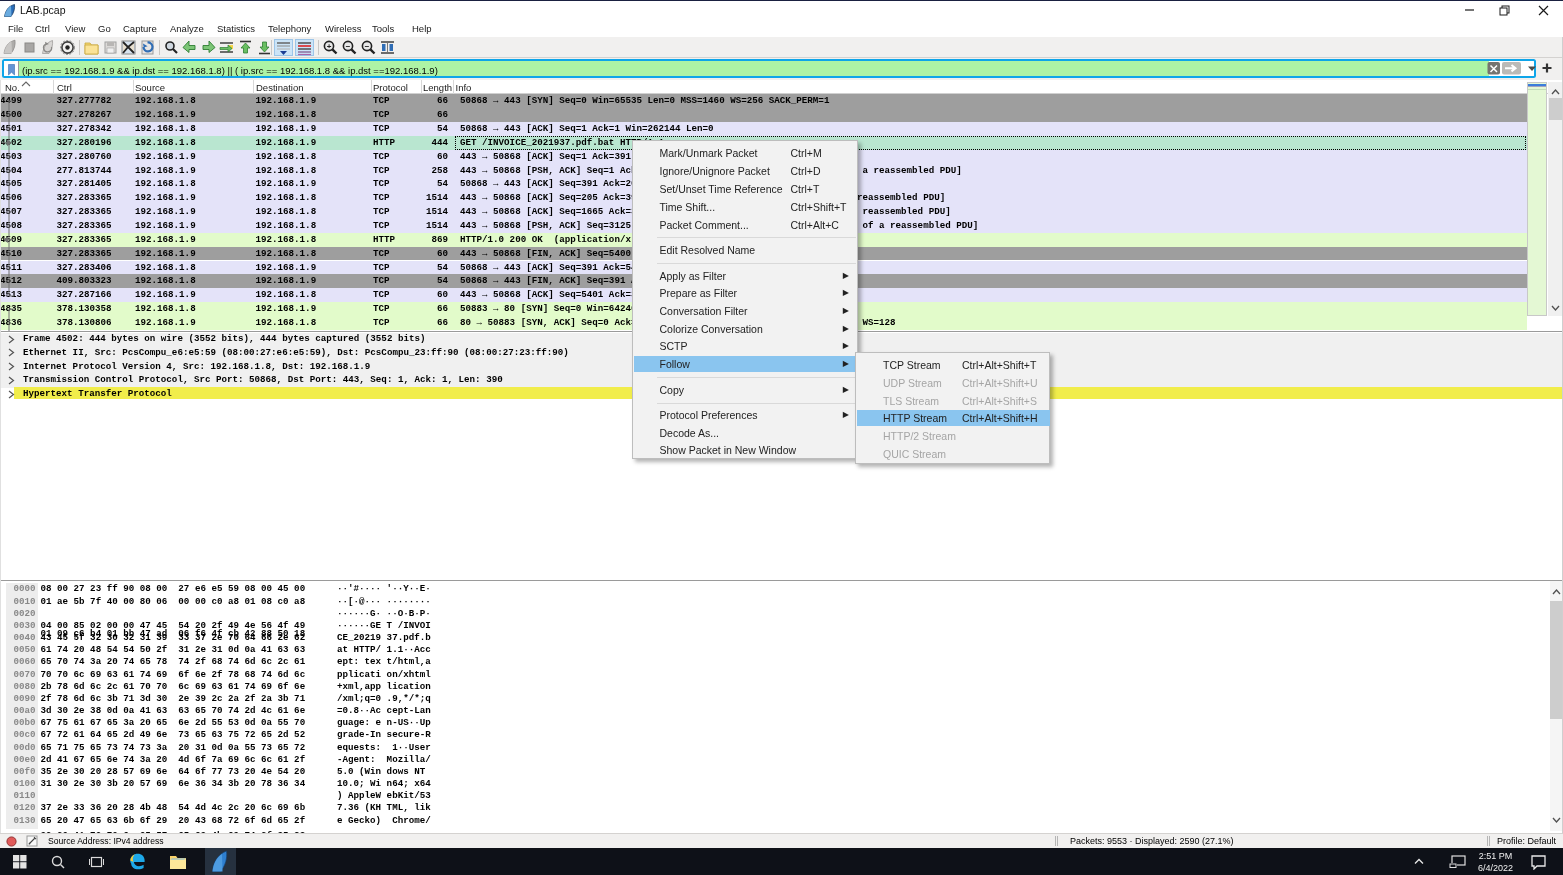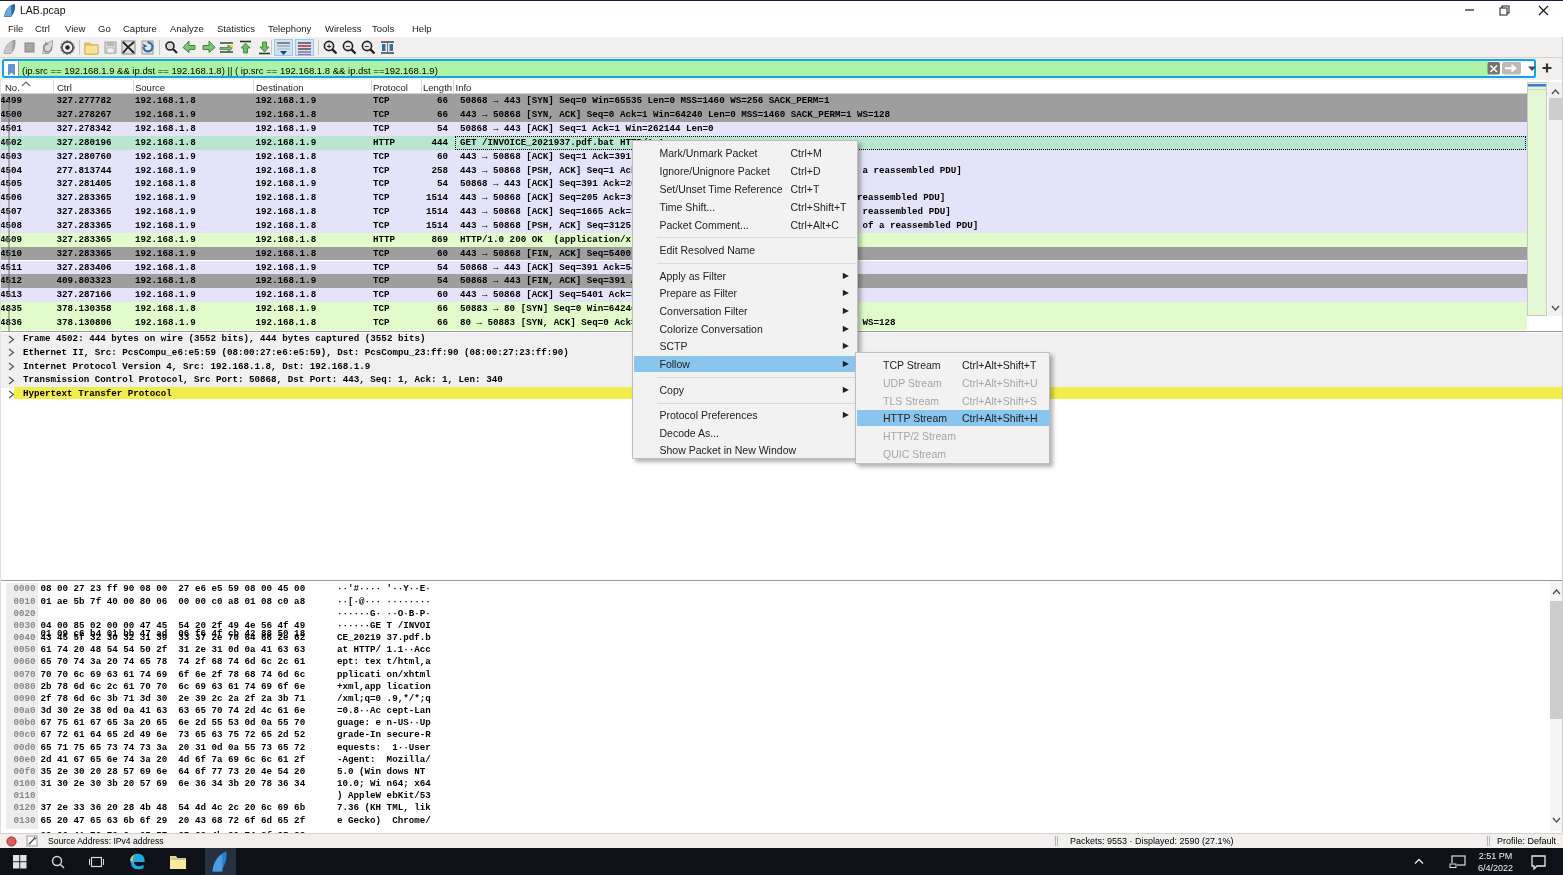--- a/index.html
+++ b/index.html
@@ -275,21 +275,20 @@
       <span class="cl">66</span>
       <span class="ci">50868 → 443 [SYN] Seq=0 Win=65535 Len=0 MSS=1460 WS=256 SACK_PERM=1</span>
     </div>
     <div class="prow mono rgray" style="top:14.15px">
       <span class="cno">4500</span>
       <span class="ct">327.278267</span>
       <span class="cs">192.168.1.9</span>
       <span class="cd">192.168.1.8</span>
       <span class="cp">TCP</span>
       <span class="cl">66</span>
-      <span class="ci">443 → 50868 [SYN, ACK] Seq=0 Ack=1 Win=64240 Len=0 MSS=1460 SACK_PERM=1 WS=128</span>
     </div>
     <div class="prow mono rlav" style="top:28.00px">
       <span class="cno">4501</span>
       <span class="ct">327.278342</span>
       <span class="cs">192.168.1.8</span>
       <span class="cd">192.168.1.9</span>
       <span class="cp">TCP</span>
       <span class="cl">54</span>
       <span class="ci">50868 → 443 [ACK] Seq=1 Ack=1 Win=262144 Len=0</span>
     </div>
@@ -451,21 +450,21 @@
     <path d="M2 1 L6.5 4.5 L2 8" fill="none" stroke="#555" stroke-width="1.2"></path>
   </svg>
 <div class="drow mono" style="top:345.8px;height:13.78px;line-height:14.2px">Ethernet II, Src: PcsCompu_e6:e5:59 (08:00:27:e6:e5:59), Dst: PcsCompu_23:ff:90 (08:00:27:23:ff:90)</div>
 <svg class="abs" style="left:7px;top:362.1px" width="8" height="9" viewBox="0 0 8 9">
     <path d="M2 1 L6.5 4.5 L2 8" fill="none" stroke="#555" stroke-width="1.2"></path>
   </svg>
 <div class="drow mono" style="top:359.6px;height:13.78px;line-height:14.2px">Internet Protocol Version 4, Src: 192.168.1.8, Dst: 192.168.1.9</div>
 <svg class="abs" style="left:7px;top:375.8px" width="8" height="9" viewBox="0 0 8 9">
     <path d="M2 1 L6.5 4.5 L2 8" fill="none" stroke="#555" stroke-width="1.2"></path>
   </svg>
-<div class="drow mono" style="top:373.3px;height:13.78px;line-height:14.2px">Transmission Control Protocol, Src Port: 50868, Dst Port: 443, Seq: 1, Ack: 1, Len: 340</div>
+<div class="drow mono" style="top:373.3px;height:13.78px;line-height:14.2px">Transmission Control Protocol, Src Port: 50868, Dst Port: 443, Seq: 1, Ack: 1, Len: 390</div>
 <svg class="abs" style="left:7px;top:389.6px" width="8" height="9" viewBox="0 0 8 9">
     <path d="M2 1 L6.5 4.5 L2 8" fill="none" stroke="#555" stroke-width="1.2"></path>
   </svg>
 <div class="drow mono" style="top:387.1px;height:13.78px;line-height:14.2px">Hypertext Transfer Protocol</div>
 <div id="hpane"></div>
 <div id="hoffbg"></div>
 <div class="mono">
     <span class="hoff" style="top:583.3px">0000</span>
     <span class="hhex" style="top:583.3px">08 00 27 23 ff 90 08 00  27 e6 e5 59 08 00 45 00</span>
     <span class="hasc" style="top:583.3px">··'#···· '··Y··E·</span>

